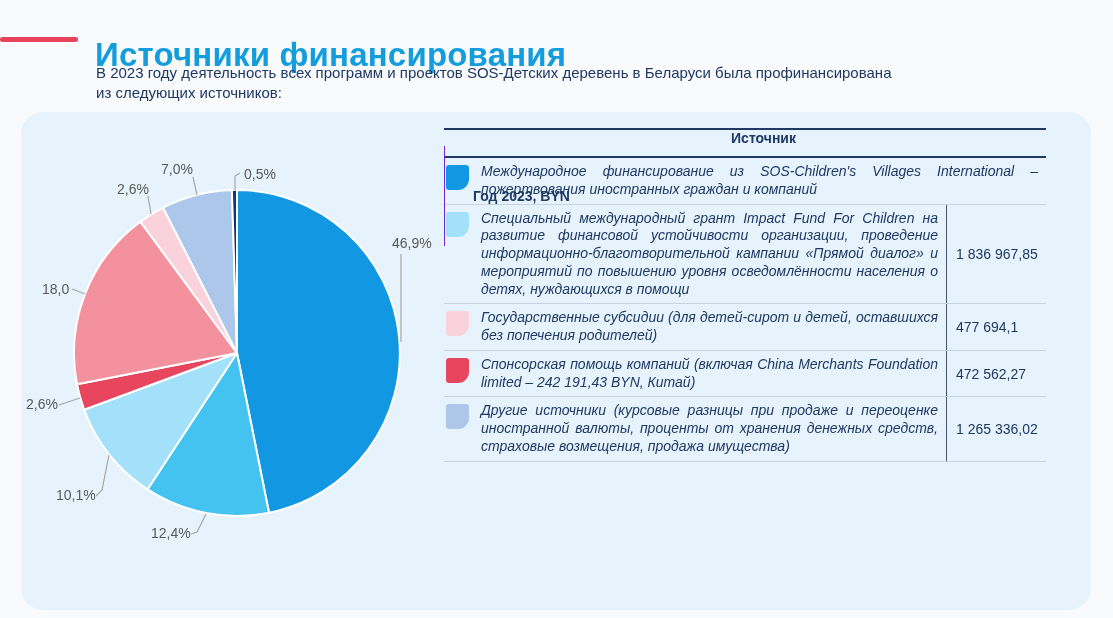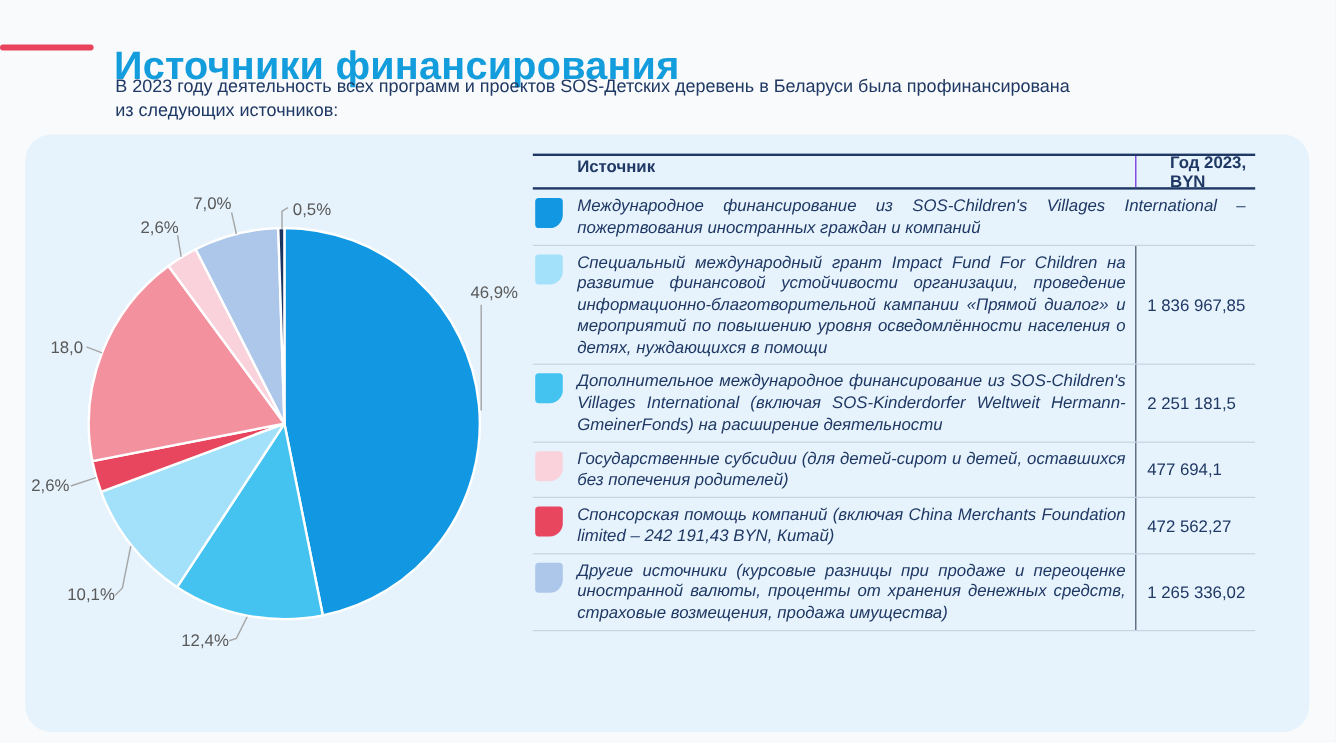--- a/index.html
+++ b/index.html
@@ -41,23 +41,24 @@
   .chart-area { position: absolute; left: 0; top: 0; width: 445px; height: 480px; }
   .chart-area svg { width: 445px; height: 480px; display: block; }
   .pie-label { font-family: "Liberation Sans", sans-serif; font-size: 14px; fill: #595959; }
 
   
   .ftable {
     position: absolute; left: 423px; top: 16px; width: 602px;
     color: #1f3864; font-size: 14px;
   }
   .thead {
-    display: flex; align-items: flex-start; height: 30px;
+    display: flex; align-items: center; height: 30px;
     border-top: 2px solid #1f3864; border-bottom: 2px solid #1f3864;
     font-weight: 700;
+    flex-direction: column;
   }
   .th-src { flex: 1 1 auto; padding-left: 37px; }
   .th-val { flex: 0 0 100px; padding-left: 28px; border-left: 1px solid #6d28d9; align-self: stretch; display: flex; align-items: center; }
   .row { display: flex; border-bottom: 1px solid #c6d4e2; }
   .desc { flex: 1 1 auto; display: flex; padding: 5px 8px 5px 2px; }
   .swatch {
     flex: 0 0 23px; width: 23px; height: 25px; margin: 2px 12px 0 0;
     border-radius: 3px 3px 11px 3px;
   }
   .rtext { flex: 1 1 auto; text-align: justify; line-height: 1.27; font-style: italic; }
@@ -121,27 +122,20 @@
           </div>
           <div class="row">
             <div class="desc">
               <span class="swatch" style="background: rgb(162, 225, 249);"></span>
               <div class="rtext">Специальный международный грант Impact Fund For Children на развитие финансовой устойчивости организации, проведение информационно-благотворительной кампании «Прямой диалог» и мероприятий по повышению уровня осведомлённости населения о детях, нуждающихся в помощи</div>
             </div>
             <div class="rval">1 836 967,85</div>
           </div>
           <div class="row">
             <div class="desc">
-              <span class="swatch" style="background: rgb(68, 195, 240);"></span>
-              <div class="rtext">Дополнительное международное финансирование из SOS-Children's Villages International (включая SOS-Kinderdorfer Weltweit Hermann-GmeinerFonds) на расширение деятельности</div>
-            </div>
-            <div class="rval">2 251 181,5</div>
-          </div>
-          <div class="row">
-            <div class="desc">
               <span class="swatch" style="background: rgb(250, 210, 220);"></span>
               <div class="rtext">Государственные субсидии (для детей-сирот и детей, оставшихся без попечения родителей)</div>
             </div>
             <div class="rval">477 694,1</div>
           </div>
           <div class="row">
             <div class="desc">
               <span class="swatch" style="background: rgb(232, 70, 95);"></span>
               <div class="rtext">Спонсорская помощь компаний (включая China Merchants Foundation limited – 242 191,43 BYN, Китай)</div>
             </div>

